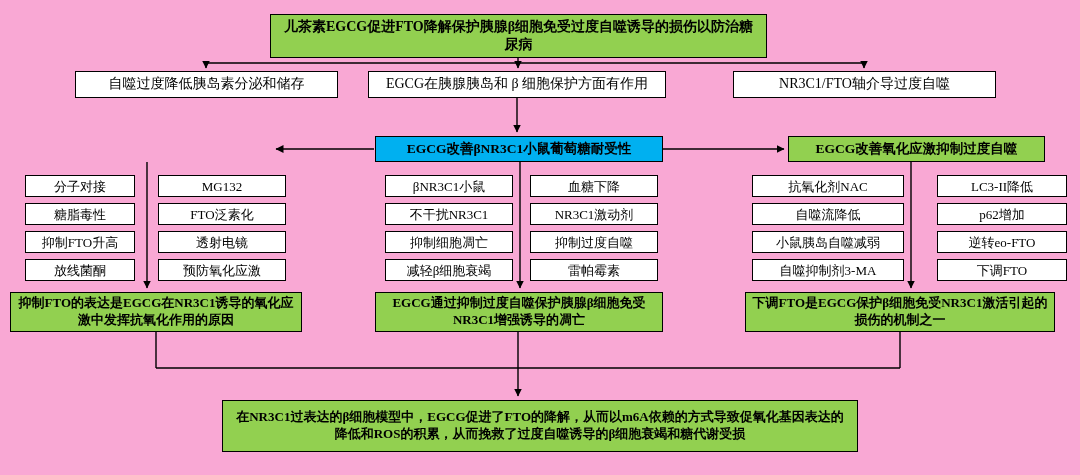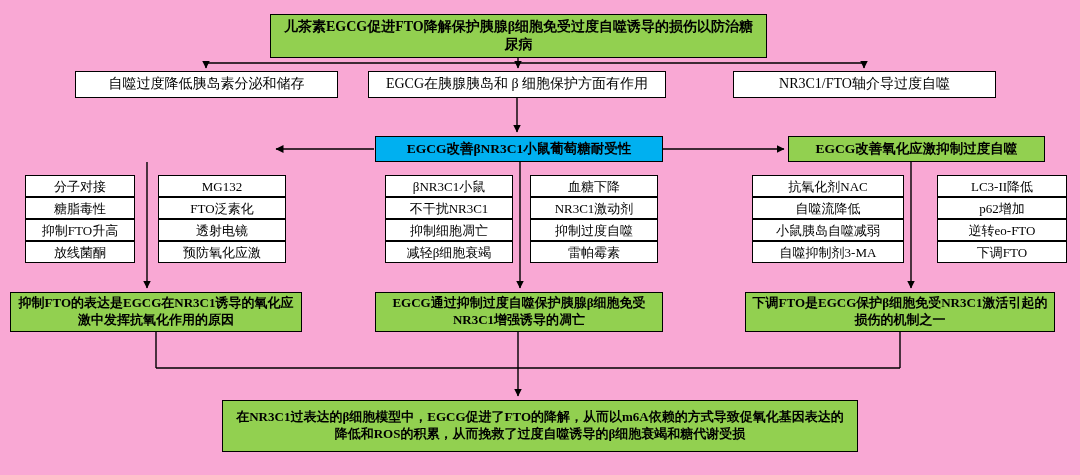--- a/index.html
+++ b/index.html
@@ -9,21 +9,21 @@
   }
   svg.connectors{position:absolute;left:0;top:0;z-index:0;}
   .box{
     position:absolute;z-index:1;box-sizing:border-box;background:#fff;
     border:1.4px solid #000;display:flex;align-items:center;justify-content:center;
     text-align:center;line-height:1.3;padding:0 6px;
   }
   .green{background:var(--green,#92D050);}
   .blue{background:var(--blue,#00B0F0);}
   .bold{font-weight:700;}
-  .col{position:absolute;z-index:1;display:flex;flex-direction:column;}
+  .col{position:absolute;z-index:1;display:flex;flex-direction:column;gap:6px;}
   .ebox{
     box-sizing:border-box;height:22px;border:1.2px solid #000;background:#fff;
     display:flex;align-items:center;justify-content:center;text-align:center;
     font-size:13px;line-height:1;padding:0 4px;
   }
 </style>
 </head>
 <body>
 
 <div class="canvas">

